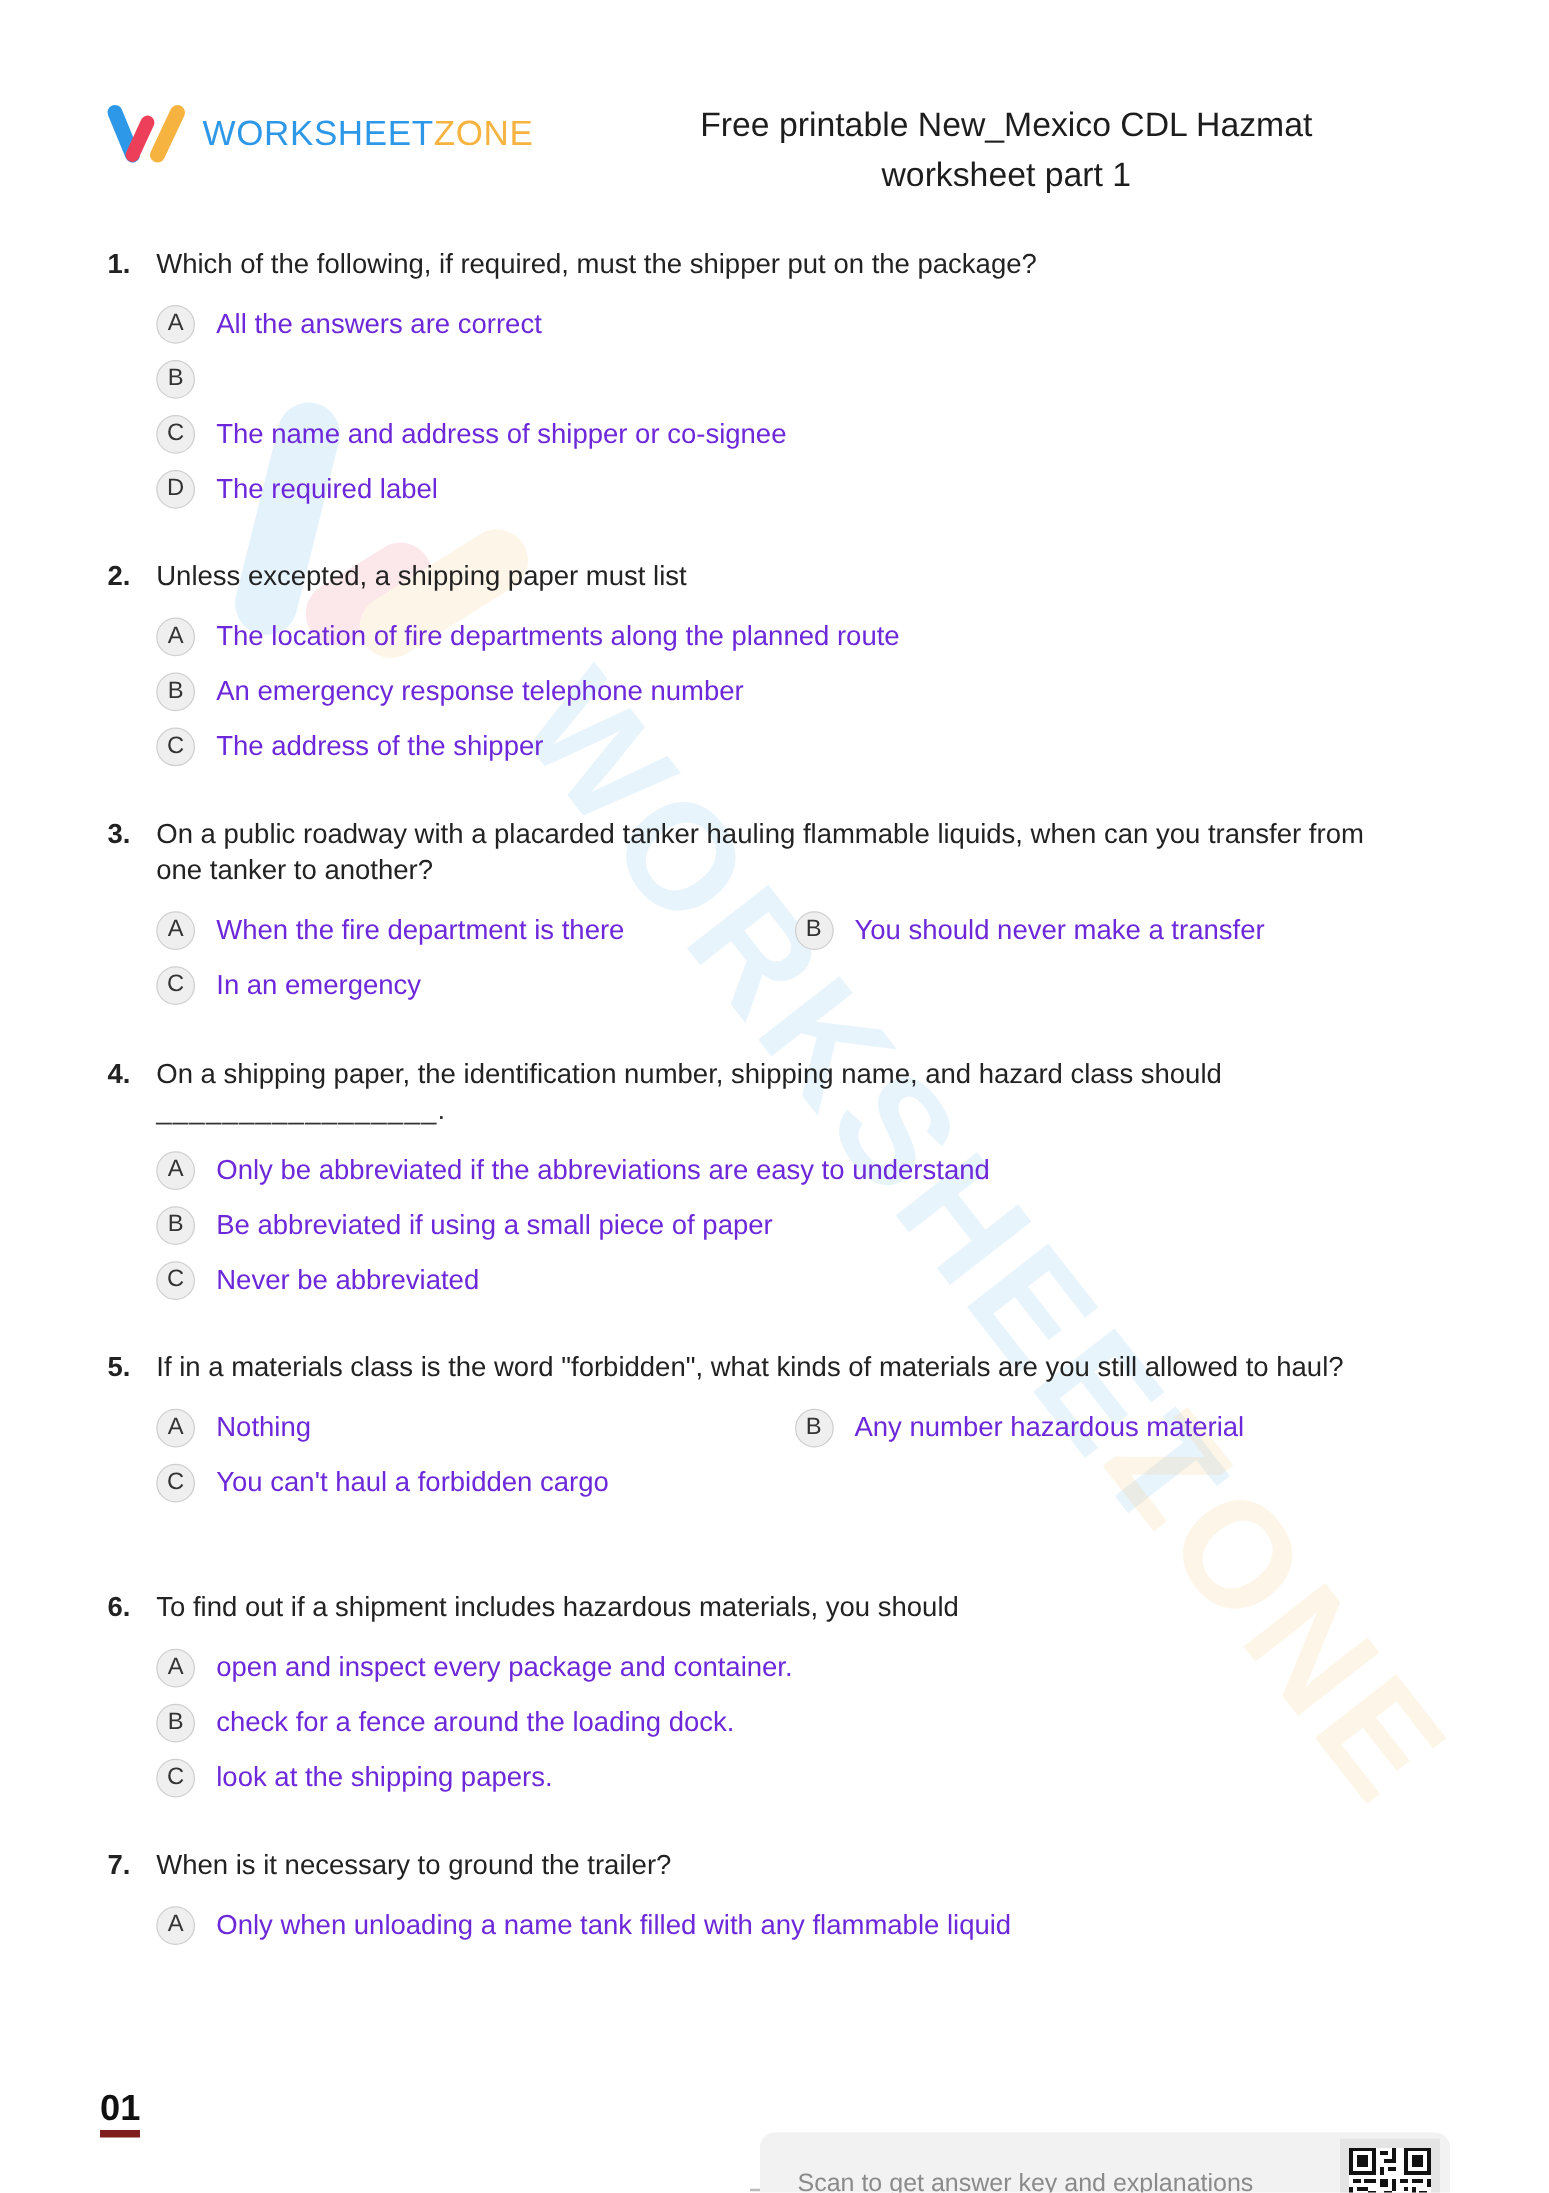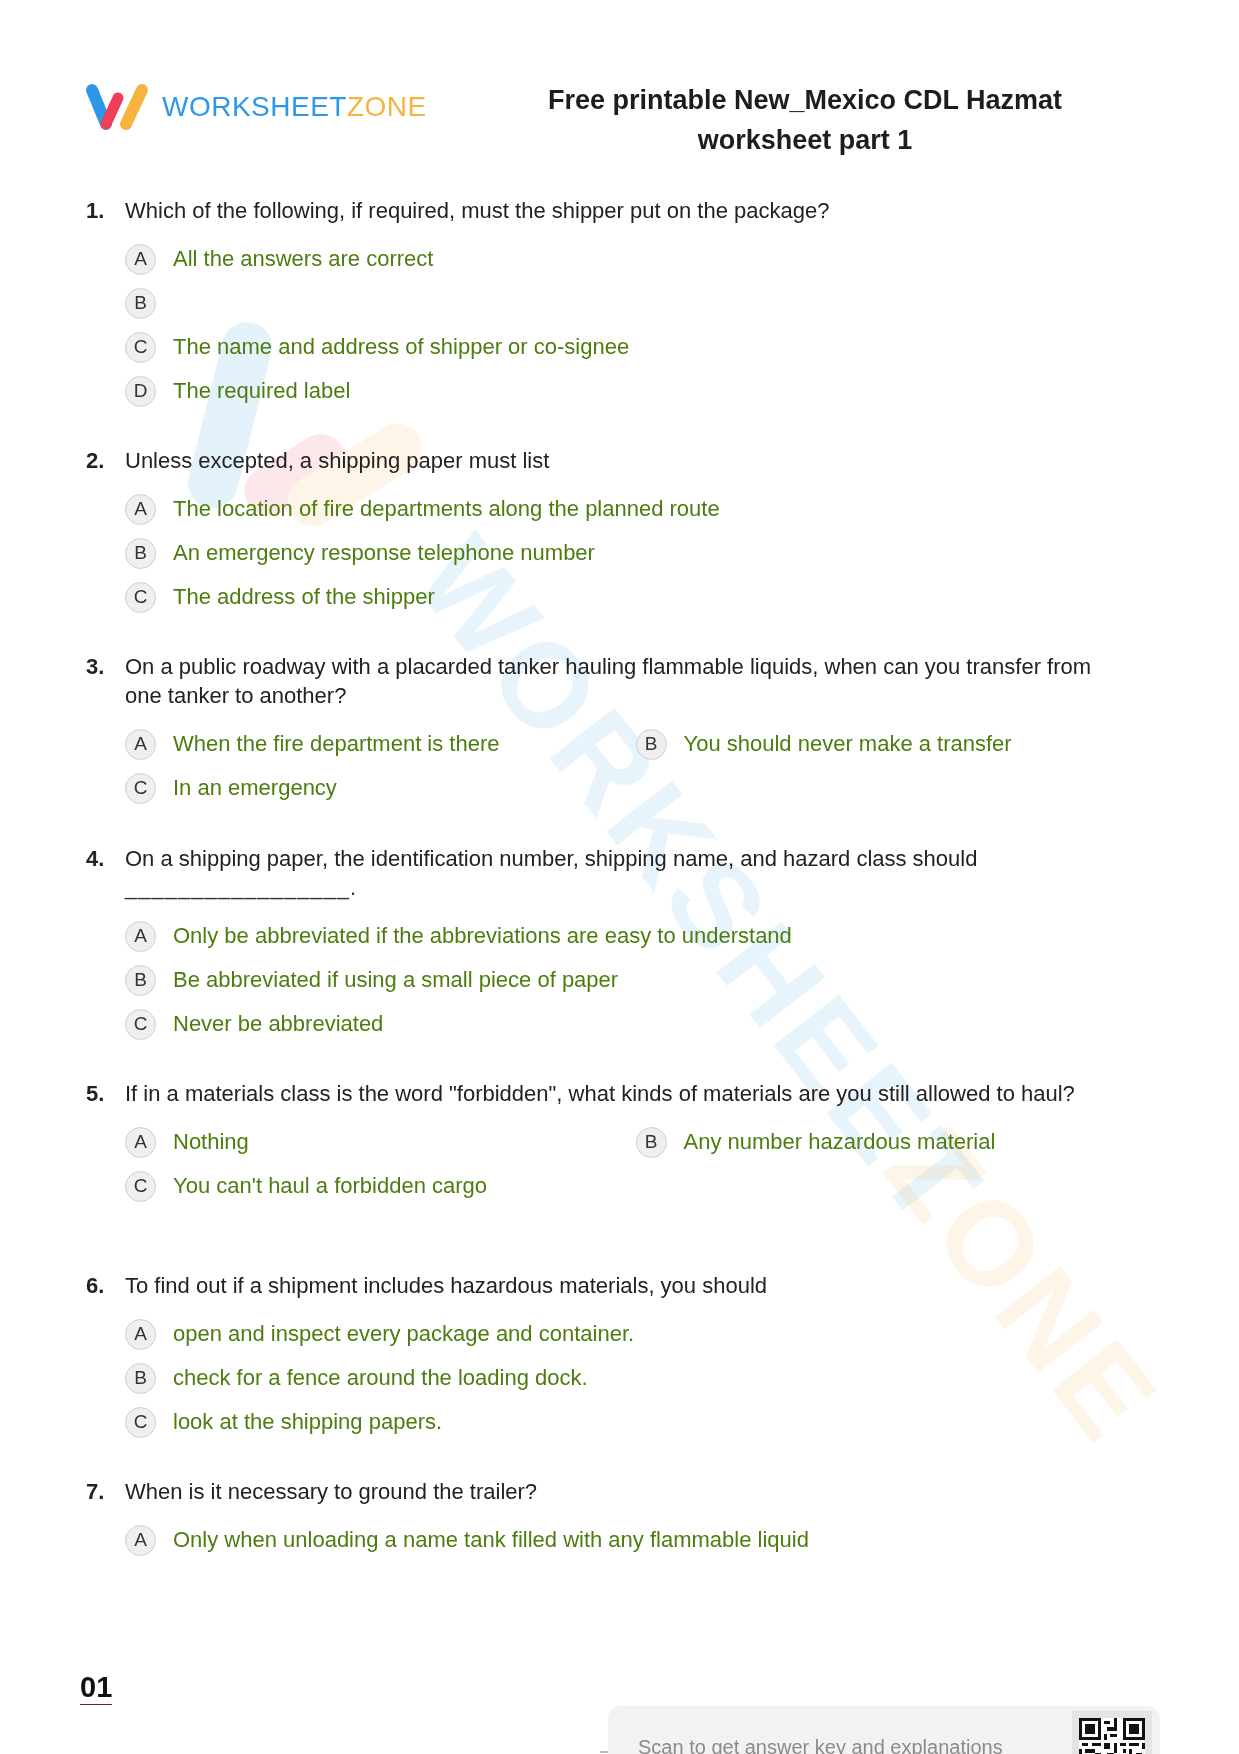--- a/index.html
+++ b/index.html
@@ -10,38 +10,38 @@
   
   .watermark { position: absolute; left: 0; top: 0; width: 1239px; height: 1754px; pointer-events: none; z-index: 0; }
 
   
   .logo { position: absolute; left: 84px; top: 82px; display: flex; align-items: center; z-index: 2; justify-content: center; }
   .logo svg { display: block; }
   .logo-text { margin-left: 12px; font-size: 28px; font-weight: 500; letter-spacing: 0.5px; }
   .logo-text .w1 { color: #2e98e8; }
   .logo-text .w2 { color: #f6b33f; }
   .title { position: absolute; left: 520px; top: 80px; width: 570px; text-align: center;
-           font-size: 27px; font-weight: 700; line-height: 40px; color: #1d1d1d; z-index: 2; }
+           font-size: 27px; font-weight: 400; line-height: 40px; color: #1d1d1d; z-index: 2; }
 
   
   .q { position: absolute; left: 86px; width: 1060px; z-index: 2; }
   .q-head { display: flex; font-size: 22px; line-height: 29px; color: #222; }
   .q-num { width: 39px; font-weight: 700; flex: none; }
   .q-text { flex: 1; padding-right: 40px; }
   .opts { margin-left: 39px; margin-top: 12px; display: flex; flex-wrap: wrap; }
   .opt { display: flex; align-items: center; height: 44px; width: 100%; }
   .opts.two .opt { width: 50%; }
   .badge { width: 31px; height: 31px; border-radius: 50%; background: #efefef; border: 1px solid #cfcfcf;
            display: flex; align-items: center; justify-content: center; font-size: 19px; color: #333; flex: none; box-sizing: border-box; }
-  .opt-text { margin-left: 17px; font-size: 22px; color: #4d7c0f; white-space: nowrap; }
+  .opt-text { margin-left: 17px; font-size: 22px; color: #6d28d9; white-space: nowrap; }
   .blank { letter-spacing: 1px; color: #333; }
 
   
   .page-num { position: absolute; left: 80px; top: 1672px; font-size: 29px; font-weight: 800; color: #111;
-              border-bottom: 1px solid #7f1d1d; line-height: 30px; padding-bottom: 2px; z-index: 2; }
+              border-bottom: 6px solid #7f1d1d; line-height: 30px; padding-bottom: 2px; z-index: 2; }
   .scan-box { position: absolute; left: 608px; top: 1706px; width: 552px; height: 90px; background: #f2f2f2;
               border-radius: 12px; z-index: 2; }
   .scan-text { position: absolute; left: 30px; top: 30px; font-size: 20px; color: #8a8a8a; }
   .qr { position: absolute; right: 8px; top: 5px; width: 80px; height: 80px; background: #e4e4e4; display: flex; align-items: center; justify-content: center; }
   .bottom-line { position: absolute; left: 600px; top: 1751px; width: 40px; height: 2px; background: #bbbbbb; }
 </style>
 </head>
 <body>
 
 <div class="page">

